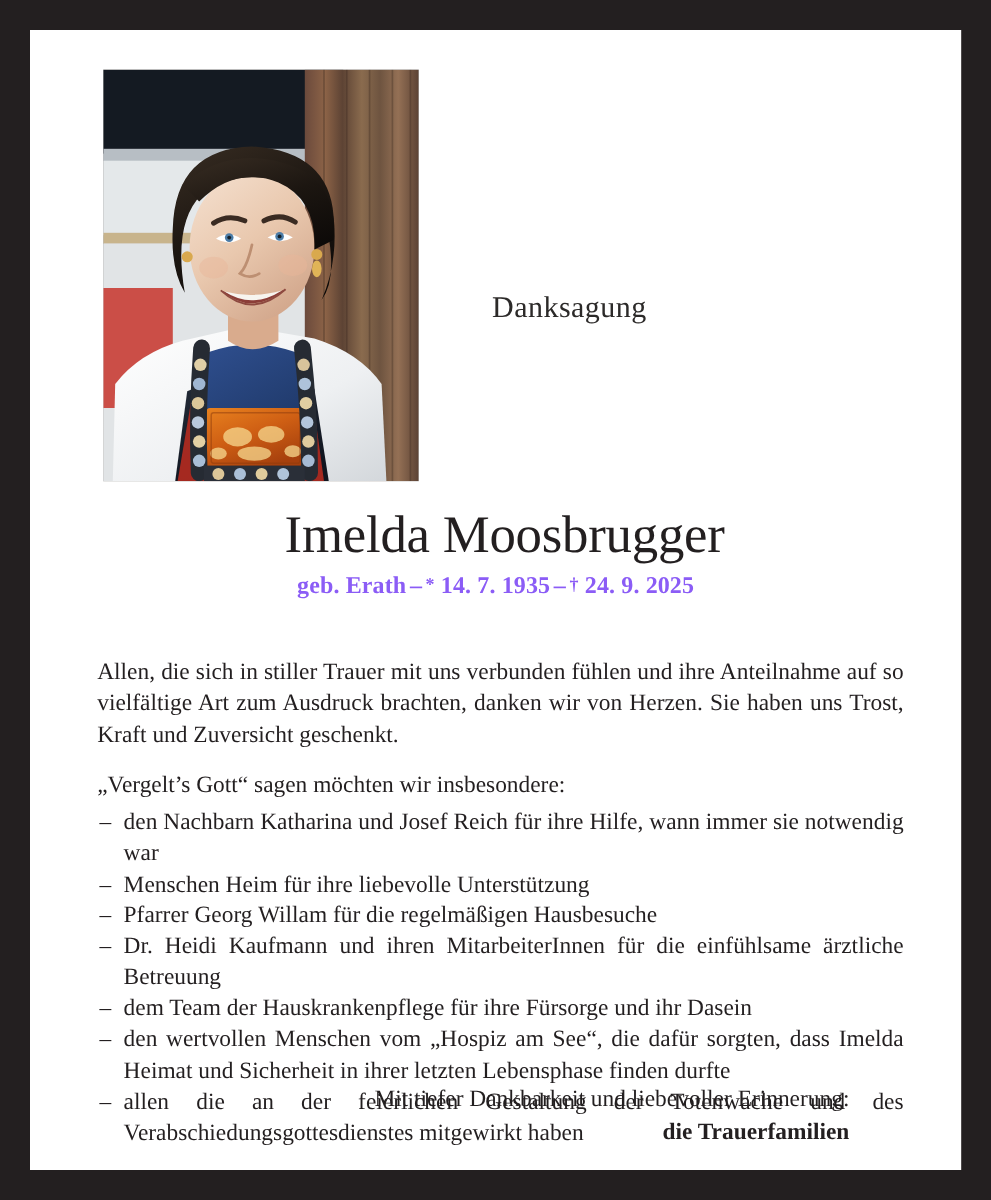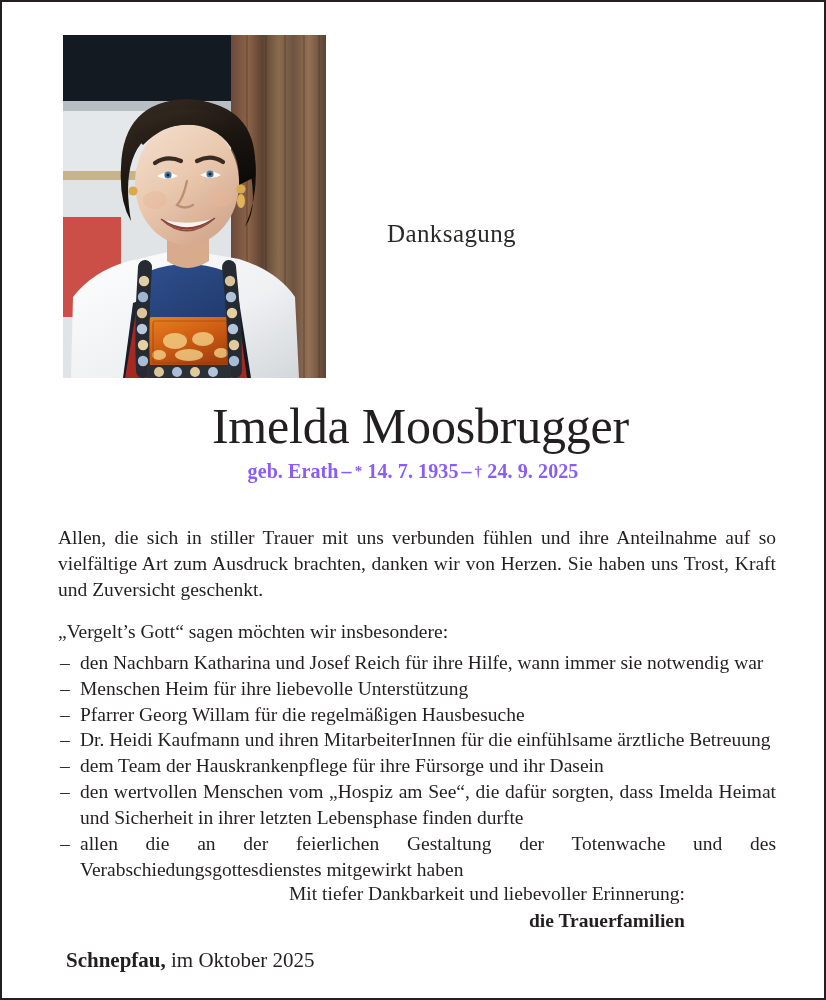--- a/index.html
+++ b/index.html
@@ -14,21 +14,21 @@
     height: 1000px;
     font-family: "Liberation Serif", "DejaVu Serif", serif;
     color: #231f20;
   }
 
   
   .notice-frame {
     width: 826px;
     height: 1000px;
     background: #231f20;
-    padding: 2px;
+    padding: 25px;
   }
   .notice-page {
     width: 100%;
     height: 100%;
     background: #ffffff;
     position: relative;
     overflow: hidden;
   }
 
   
@@ -63,21 +63,21 @@
 
   
   .name-block {
     position: absolute;
     left: 0;
     top: 398px;
     width: 100%;
     text-align: center;
   }
   .deceased-name {
-    font-size: 50px;
+    font-size: 44px;
     line-height: 1.04;
     font-weight: 400;
     letter-spacing: -0.2px;
     color: #231f20;
     margin-left: 15px;
   }
   .life-dates {
     margin-top: 8px;
     font-size: 20px;
     font-weight: bold;

